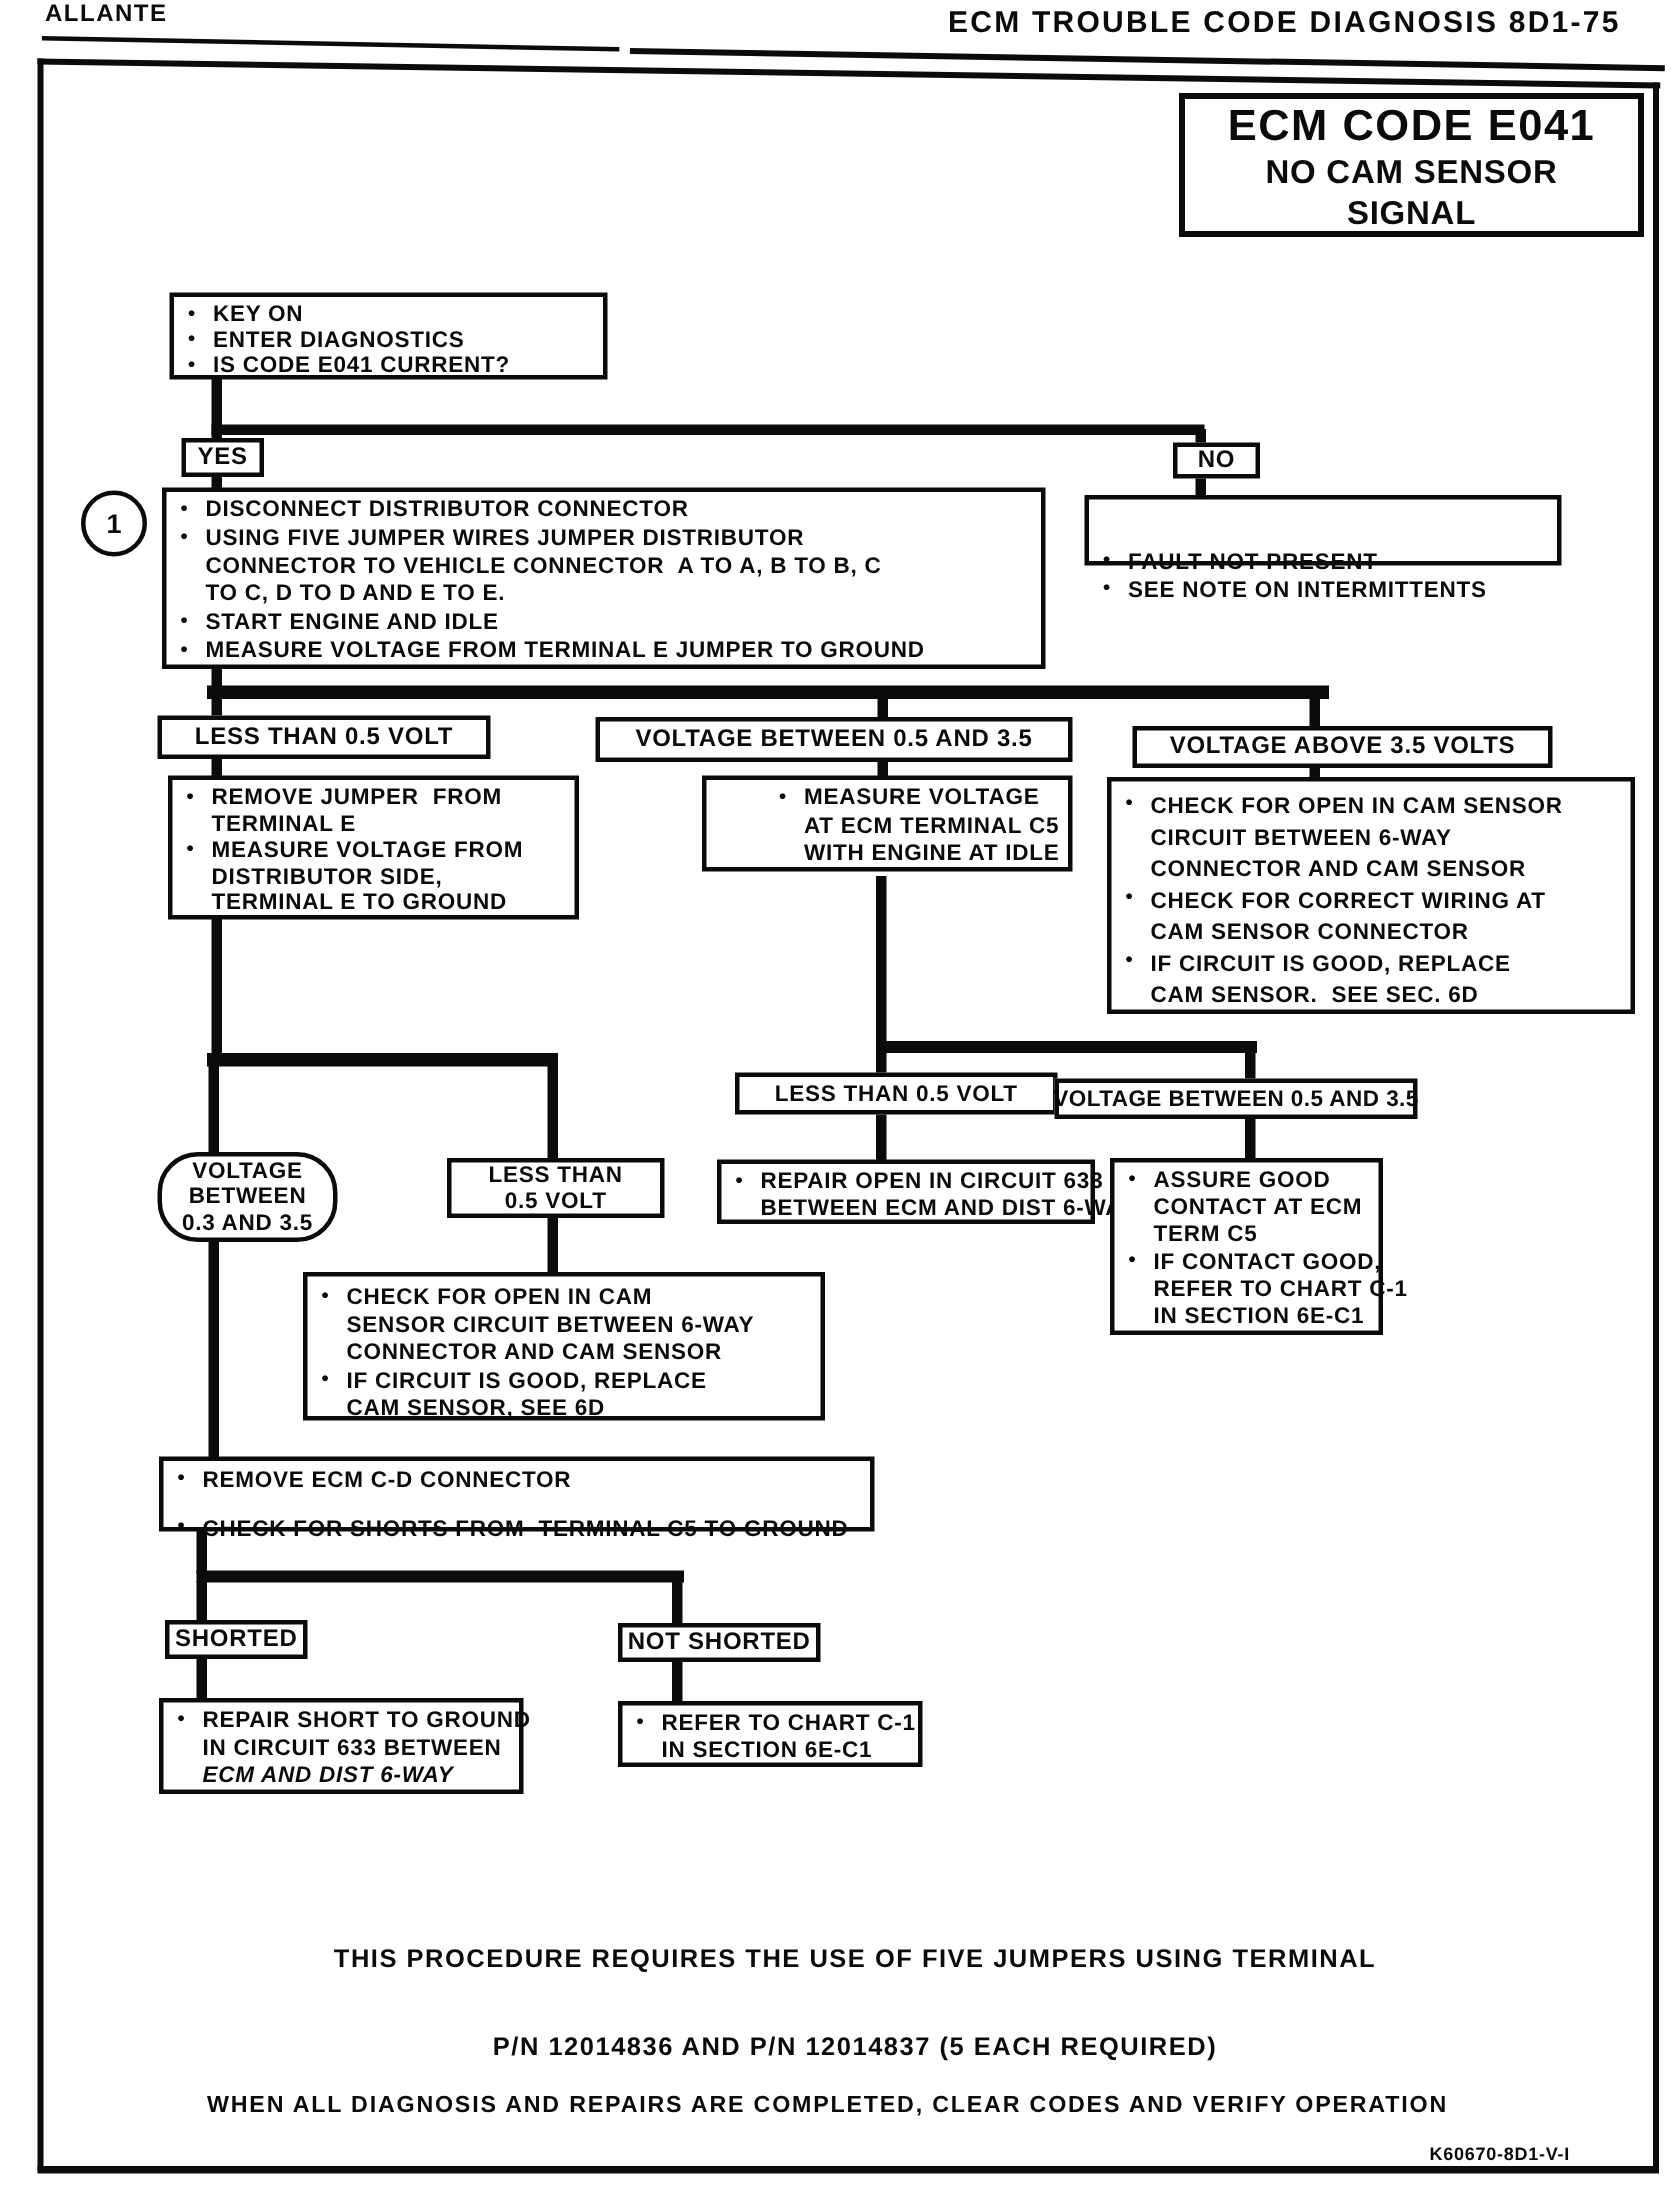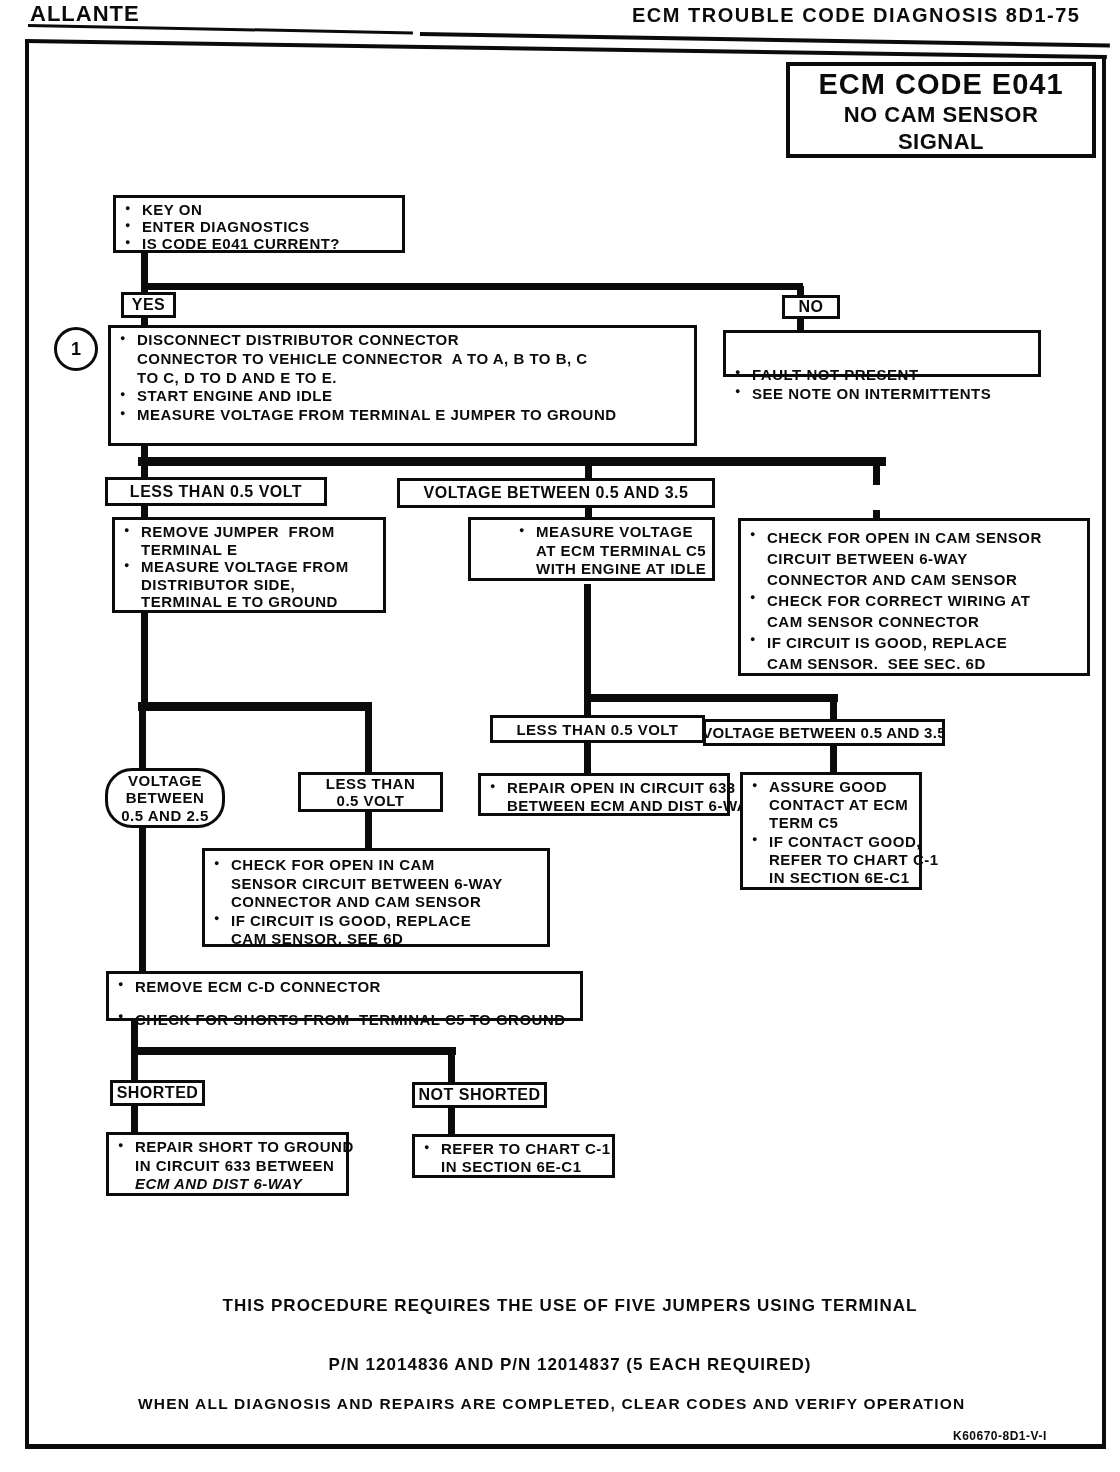--- a/index.html
+++ b/index.html
@@ -34,21 +34,21 @@
     display:flex;align-items:center;justify-content:center;
     font-weight:700;font-size:18px;background:#fff;z-index:2;
   }
   .titlebox{
     position:absolute;left:786px;top:62px;width:310px;height:96px;
     border:4px solid #0b0b0b;box-sizing:border-box;background:#fff;
     text-align:center;z-index:2;padding-top:2px;
   }
   .title-main{font-size:29px;font-weight:900;letter-spacing:1px;line-height:33px;}
   .title-sub{font-size:22px;font-weight:700;letter-spacing:.5px;line-height:27px;}
-  .hdr-left{position:absolute;left:30px;top:1px;font-size:22px;font-weight:900;letter-spacing:1px;}
+  .hdr-left{position:absolute;left:30px;top:1px;font-size:16px;font-weight:900;letter-spacing:1px;}
   .hdr-right{position:absolute;left:632px;top:4px;font-size:20px;font-weight:800;letter-spacing:1.5px;white-space:pre;}
   .note{position:absolute;font-weight:700;white-space:pre;}
   .note-center{text-align:center;}
 </style>
 </head>
 <body>
 
 <div id="page">
 
   <div class="hdr-left">ALLANTE</div>
@@ -104,33 +104,35 @@
       <div class="b-line first" style="line-height: 17px;">IS CODE E041 CURRENT?</div>
     </div>
 
   <div class="lbl" style="left:121px;top:292px;width:55px;height:26px;">YES</div>
   <div class="lbl" style="left:782px;top:295px;width:58px;height:24px;">NO</div>
 
   <div class="circle" style="left:54px;top:327px;width:44px;height:44px;">1</div>
 
   <div class="fbox" style="left:108px;top:325px;width:589px;height:121px;">
       <div class="b-line first" style="line-height: 18.8px;">DISCONNECT DISTRIBUTOR CONNECTOR</div>
+      <div class="b-line first" style="line-height: 18.8px;">USING FIVE JUMPER WIRES JUMPER DISTRIBUTOR</div>
       <div class="b-line" style="line-height: 18.8px;">CONNECTOR TO VEHICLE CONNECTOR  A TO A, B TO B, C</div>
       <div class="b-line" style="line-height: 18.8px;">TO C, D TO D AND E TO E.</div>
       <div class="b-line first" style="line-height: 18.8px;">START ENGINE AND IDLE</div>
       <div class="b-line first" style="line-height: 18.8px;">MEASURE VOLTAGE FROM TERMINAL E JUMPER TO GROUND</div>
     </div>
 
   <div class="fbox" style="left:723px;top:330px;width:318px;height:47px;">
       <div class="b-line first" style="line-height: 19px; margin-top: 29px;">FAULT NOT PRESENT</div>
       <div class="b-line first" style="line-height: 19px;">SEE NOTE ON INTERMITTENTS</div>
     </div>
 
   <div class="lbl" style="left:105px;top:477px;width:222px;height:29px;">LESS THAN 0.5 VOLT</div>
   <div class="lbl" style="left:397px;top:478px;width:318px;height:30px;">VOLTAGE BETWEEN 0.5 AND 3.5</div>
+  <div class="lbl" style="left:755px;top:484px;width:280px;height:28px;">VOLTAGE ABOVE 3.5 VOLTS</div>
 
   <div class="fbox" style="left:112px;top:517px;width:274px;height:96px;">
       <div class="b-line first" style="line-height: 17.5px;">REMOVE JUMPER  FROM</div>
       <div class="b-line" style="line-height: 17.5px;">TERMINAL E</div>
       <div class="b-line first" style="line-height: 17.5px;">MEASURE VOLTAGE FROM</div>
       <div class="b-line" style="line-height: 17.5px;">DISTRIBUTOR SIDE,</div>
       <div class="b-line" style="line-height: 17.5px;">TERMINAL E TO GROUND</div>
     </div>
   <div class="fbox" style="left:468px;top:517px;width:247px;height:64px;padding-left:48px;">
       <div class="b-line first" style="line-height: 18.5px;">MEASURE VOLTAGE</div>
@@ -140,21 +142,21 @@
   <div class="fbox" style="left:738px;top:518px;width:352px;height:158px;padding-top:6px;">
       <div class="b-line first" style="line-height: 21px;">CHECK FOR OPEN IN CAM SENSOR</div>
       <div class="b-line" style="line-height: 21px;">CIRCUIT BETWEEN 6-WAY</div>
       <div class="b-line" style="line-height: 21px;">CONNECTOR AND CAM SENSOR</div>
       <div class="b-line first" style="line-height: 21px;">CHECK FOR CORRECT WIRING AT</div>
       <div class="b-line" style="line-height: 21px;">CAM SENSOR CONNECTOR</div>
       <div class="b-line first" style="line-height: 21px;">IF CIRCUIT IS GOOD, REPLACE</div>
       <div class="b-line" style="line-height: 21px;">CAM SENSOR.  SEE SEC. 6D</div>
     </div>
 
-  <div class="lbl multi" style="left:105px;top:768px;width:120px;height:60px;border-radius:27px;"><div class="l-line">VOLTAGE</div><div class="l-line">BETWEEN</div><div class="l-line">0.5 AND 2.5</div></div>
+  <div class="lbl multi" style="left:105px;top:768px;width:120px;height:60px;border-radius:27px;"><div class="l-line">VOLTAGE</div><div class="l-line">BETWEEN</div><div class="l-line">0.3 AND 3.5</div></div>
   <div class="lbl multi" style="left:298px;top:772px;width:145px;height:40px;"><div class="l-line">LESS THAN</div><div class="l-line">0.5 VOLT</div></div>
 
   <div class="lbl" style="left:490px;top:715px;width:215px;height:28px;font-size:15px;">LESS THAN 0.5 VOLT</div>
   <div class="lbl" style="left:703px;top:719px;width:242px;height:27px;font-size:15px;letter-spacing:.3px;">VOLTAGE BETWEEN 0.5 AND 3.5</div>
 
   <div class="fbox" style="left:478px;top:773px;width:252px;height:43px;">
       <div class="b-line first" style="line-height: 17.5px;">REPAIR OPEN IN CIRCUIT 633</div>
       <div class="b-line" style="line-height: 17.5px;">BETWEEN ECM AND DIST 6-WAY</div>
     </div>
   <div class="fbox" style="left:740px;top:772px;width:182px;height:118px;">

